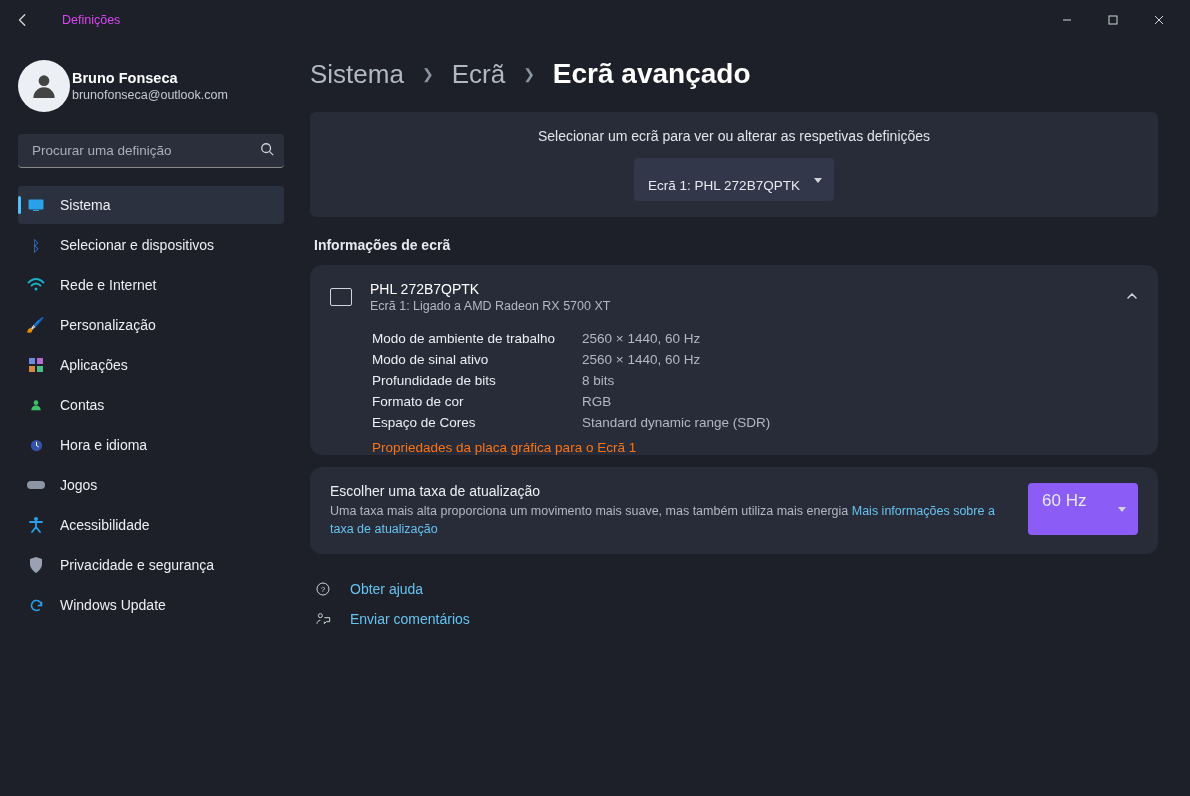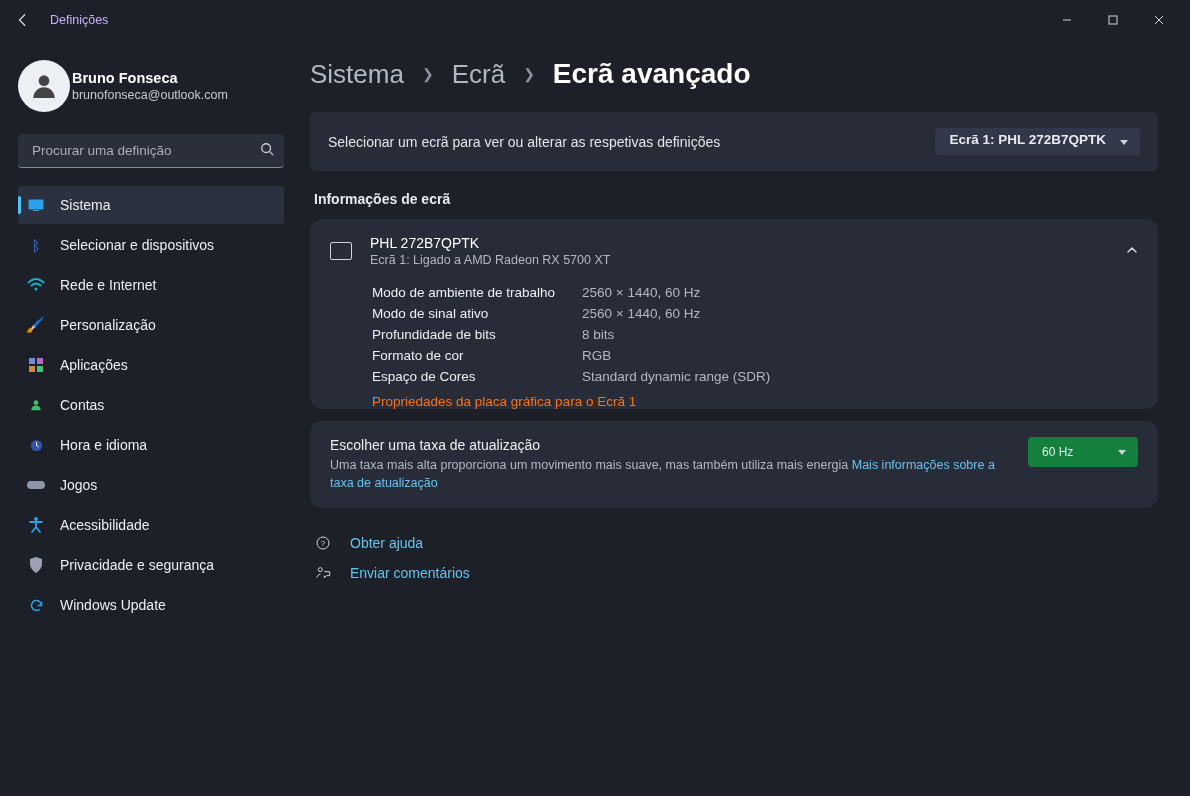--- a/index.html
+++ b/index.html
@@ -14,21 +14,21 @@
   .titlebar {
     display: flex; align-items: center;
     height: 40px; padding: 0 8px;
   }
   .titlebar .back {
     width: 30px; height: 30px;
     display:flex; align-items:center; justify-content:center;
     font-size: 14px; color:#cfd3da; cursor:pointer;
   }
   .titlebar .title {
-    margin-left: 12px; font-size: 12.5px; color:#c4b5fd;text-align:right;
+    margin-left: 24px; font-size: 12.5px; color:#d946ef;text-align:right;
   }
   .titlebar .spacer { flex:1; }
   .win-btn {
     width: 46px; height: 32px;
     display:flex; align-items:center; justify-content:center;
     color:#cfd3da; font-size:10px; cursor:pointer;
   }
   .win-btn svg { stroke:#cfd3da; }
   .body {
     display:flex; height: calc(796px - 40px);
@@ -75,26 +75,26 @@
     flex:1; padding: 18px 32px 20px 10px; overflow:auto;
   }
   .breadcrumb {
     display:flex; align-items:center; gap:18px; margin-bottom: 22px;
   }
   .bc { font-size:26px; color:#b2b8c3; cursor:pointer; }
   .bc:last-child { color:#fff; font-weight:600; font-size:28px; }
   .bc-sep { color:#8d93a0; font-size:14px; }
   .panel {
     background:#282c38; border-radius:6px; padding:16px 18px; margin-bottom:20px;
-    display:flex; align-items:center; gap:14px;
+    display:flex; align-items:center; gap:14px;flex-direction:column;
   }
   .panel .msg { flex:1; font-size:14px; color:#e2e5ea; }
   .select-chip {
-    background:#32384a; border-radius:4px; padding:4px 34px 8px 14px;
-    font-size:13.5px; color:#e7eaf0; position:relative; cursor:pointer;font-weight:bold;
+    background:#32384a; border-radius:4px; padding:20px 34px 8px 14px;
+    font-size:13.5px; color:#e7eaf0; position:relative; cursor:pointer;
   }
   .select-chip::after {
     content:""; position:absolute; right:12px; top:50%; transform:translateY(-40%);
     border-left:4px solid transparent; border-right:4px solid transparent; border-top:5px solid #cfd3da;
   }
   .section-title { font-size:14px; color:#e7eaf0; margin: 0 0 12px 4px; font-weight:600;}
   .card {
     background:#282c38; border-radius:12px; margin-bottom:12px;
   }
   .card-header {
@@ -114,22 +114,22 @@
   .info-val   { color:#b2b8c3; }
   .info-link  { color:#f97316; grid-column:1/3; margin-top:4px; cursor:pointer; }
   .rate-card {
     display:flex; align-items:flex-start; gap:14px; padding:16px 20px;
   }
   .rate-text { flex:1; }
   .rate-title { font-size:14px; color:#eceff3; margin-bottom:4px; }
   .rate-desc { font-size:12.5px; color:#b2b8c3; line-height:1.4; }
   .rate-desc a { color:#66c2ee; text-decoration:none; cursor:pointer; }
   .rate-select {
-    background:#15803d; border-radius:4px; padding:8px 40px 8px 14px;
-    font-size:12px; color:#e7eaf0; position:relative; cursor:pointer; min-width:110px;
+    background:#8b5cf6; border-radius:4px; padding:8px 40px 24px 14px;
+    font-size:17px; color:#e7eaf0; position:relative; cursor:pointer; min-width:110px;
   }
   .rate-select::after {
     content:""; position:absolute; right:12px; top:50%; transform:translateY(-40%);
     border-left:4px solid transparent; border-right:4px solid transparent; border-top:5px solid #cfd3da;
   }
   .footer-links { padding: 14px 0 0 4px; display:flex; flex-direction:column; gap:12px;}
   .flink { display:flex; align-items:center; gap:18px; font-size:14px;}
   .flink-label { color:#66c2ee; cursor:pointer;}
   .flink-icon { width:18px; height:18px; display:flex; align-items:center; justify-content:center; color:#cfd3da;}
 </style>

